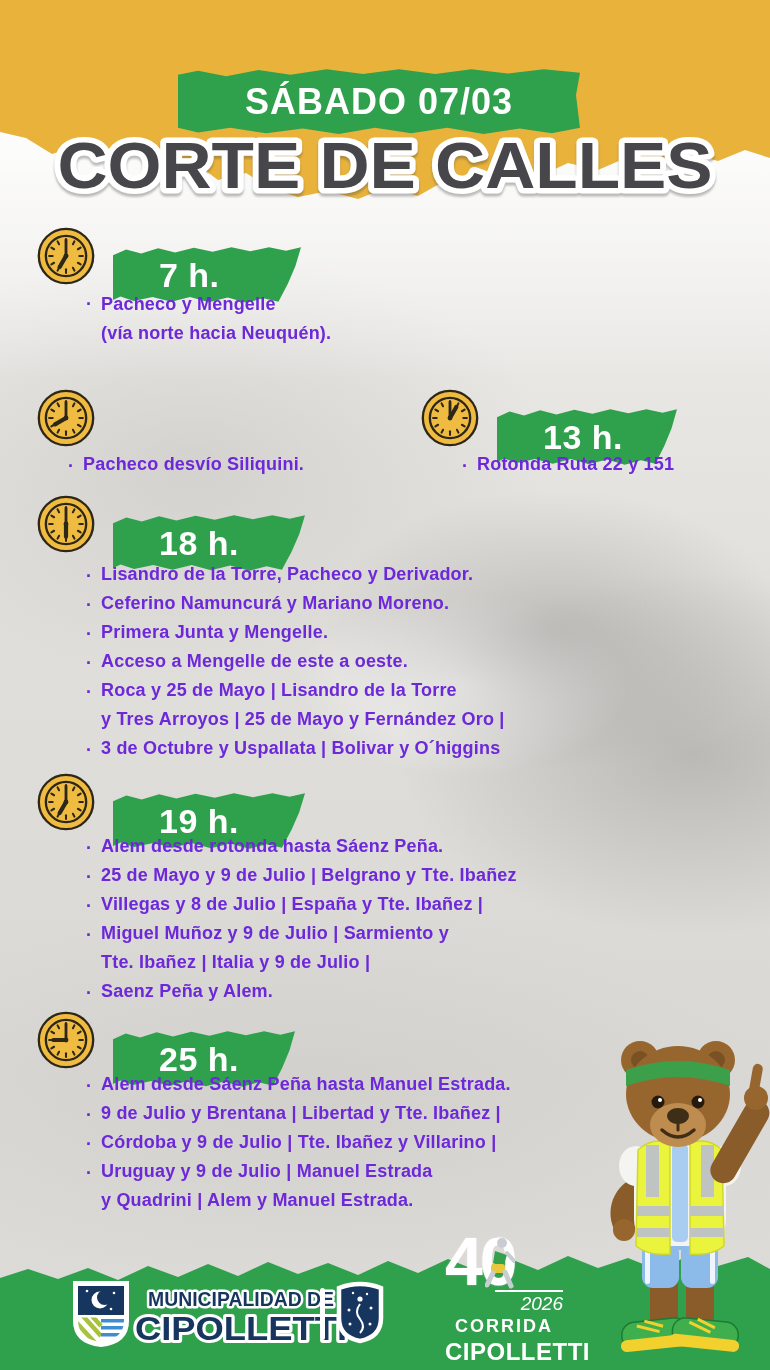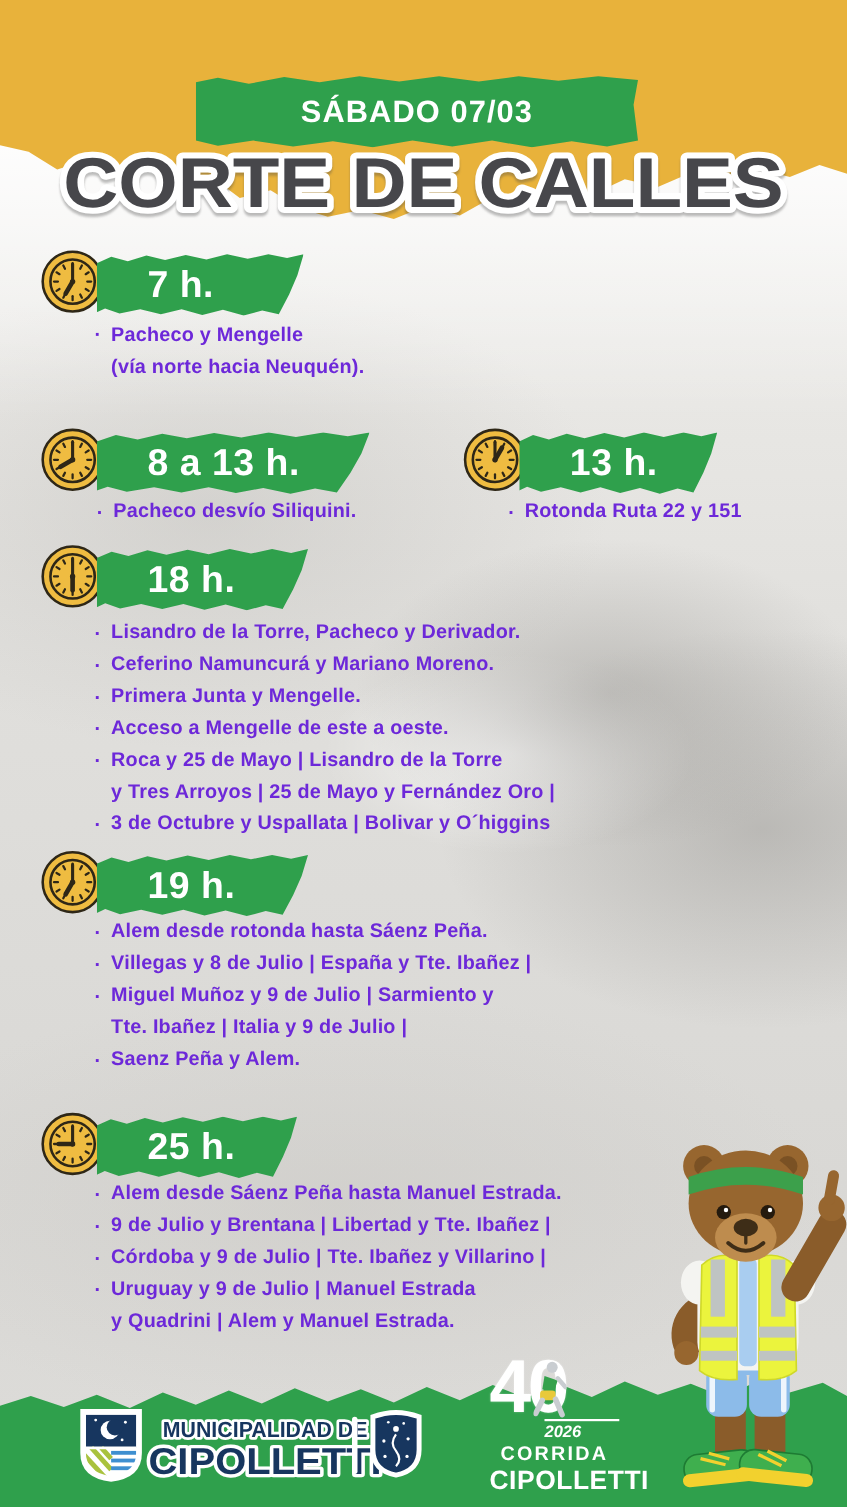--- a/index.html
+++ b/index.html
@@ -17,34 +17,34 @@
       linear-gradient(#f6f5f3 0%, #ecebe8 18%, #e0dfdc 45%, #d9d8d5 78%, #dddcd9 100%);
   }
   .bg-fade-top{position:absolute;left:0;top:120px;width:100%;height:260px;z-index:0;
     background:linear-gradient(rgba(255,255,255,.92), rgba(255,255,255,0));}
 
   
   .yellow-band{position:absolute;left:0;top:0;z-index:1;}
   .date-banner{position:absolute;left:178px;top:68px;width:402px;height:68px;z-index:3;
     background:#2FA04C;display:flex;align-items:center;justify-content:center;
     clip-path:polygon(0% 10%,5% 4%,12% 12%,20% 3%,28% 10%,37% 2%,46% 9%,55% 2%,64% 9%,73% 2%,82% 8%,91% 2%,100% 7%,99% 40%,100% 88%,93% 96%,85% 89%,76% 97%,67% 88%,58% 96%,49% 88%,40% 97%,31% 89%,22% 96%,13% 88%,5% 95%,0% 88%);}
-  .date-banner span{color:#fff;font-size:28px;font-weight:700;letter-spacing:1px;text-align:right;}
+  .date-banner span{color:#fff;font-size:36px;font-weight:700;letter-spacing:1px;text-align:right;}
   .title-svg{position:absolute;left:0;top:118px;z-index:3;}
   .title-text{font-family:"Liberation Sans",sans-serif;font-weight:700;font-size:64px;
     fill:#47474B;stroke:#ffffff;stroke-width:11px;paint-order:stroke;stroke-linejoin:round;
     filter:drop-shadow(0 3px 1px rgba(70,70,70,.35));}
 
   
   .timeblock{position:absolute;z-index:2;}
   .clock{position:absolute;left:0;width:60px;height:60px;}
   .hand{stroke:#2E2717;stroke-linecap:round;}
   .hand-h{stroke-width:4.5;} .hand-m{stroke-width:3;}
-  .time-banner{position:absolute;top:8px;height:58px;background:#2FA04C;
+  .time-banner{position:absolute;top:24px;height:58px;background:#2FA04C;
     display:flex;align-items:center;padding-left:46px;box-sizing:border-box;
-    clip-path:polygon(0% 16%,7% 6%,15% 13%,24% 4%,33% 11%,43% 3%,53% 10%,63% 2%,73% 9%,83% 2%,92% 8%,100% 2%,97% 35%,93% 65%,88% 96%,80% 90%,71% 98%,61% 89%,51% 97%,41% 88%,31% 96%,21% 88%,11% 95%,4% 87%,0% 93%);}
+    clip-path:polygon(0% 16%,7% 6%,15% 13%,24% 4%,33% 11%,43% 3%,53% 10%,63% 2%,73% 9%,83% 2%,92% 8%,100% 2%,97% 35%,93% 65%,88% 96%,80% 90%,71% 98%,61% 89%,51% 97%,41% 88%,31% 96%,21% 88%,11% 95%,4% 87%,0% 93%);margin-left:25px;}
   .time-banner span{color:#fff;font-size:34px;font-weight:700;letter-spacing:.5px;}
   .streets{position:absolute;list-style:none;margin:0;padding:0;}
   .streets li{position:relative;padding-left:15px;color:#6d28d9;font-size:18px;font-weight:700;
     line-height:29px;letter-spacing:.2px;white-space:pre-line;}
   .streets li::before{content:".";position:absolute;left:0;top:-3px;}
   .streets.middot li::before{content:"\00B7";top:0;}
 
   
   .footer-band{position:absolute;left:0;top:1245px;z-index:2;}
   .muni-logo{position:absolute;left:70px;top:1278px;z-index:3;}
@@ -53,22 +53,22 @@
     stroke:#fff;stroke-width:5px;paint-order:stroke;stroke-linejoin:round;text-anchor:middle;}
   .muni2{font-family:"Liberation Sans",sans-serif;font-weight:700;font-size:34px;fill:#17365F;
     stroke:#fff;stroke-width:6px;paint-order:stroke;stroke-linejoin:round;text-anchor:middle;}
   .muni-divider{position:absolute;left:320px;top:1288px;width:5px;height:52px;background:#fff;border-radius:3px;z-index:3;}
   .crest-logo{position:absolute;left:334px;top:1280px;z-index:3;}
 
   .race-logo{position:absolute;left:445px;top:1234px;width:118px;z-index:3;color:#fff;}
   .race-num{position:relative;font-size:68px;font-weight:700;letter-spacing:-3px;line-height:.82;
     text-shadow:0 0 2px rgba(255,255,255,.4);}
   .race-runner{position:absolute;left:40px;top:3px;}
-  .race-year{border-top:2px solid #fff;margin-left:50px;padding-top:1px;text-align:left;
-    font-style:italic;font-weight:700;font-size:15px;}
+  .race-year{border-top:2px solid #fff;margin-left:50px;padding-top:1px;text-align:right;
+    font-style:italic;font-weight:400;font-size:19px;}
   .race-w1{text-align:center;font-weight:700;font-size:18px;letter-spacing:2px;margin-top:1px;}
   .race-w2{font-weight:700;font-size:24px;letter-spacing:.5px;margin-top:1px;}
 
   .mascot{position:absolute;left:586px;top:1024px;z-index:4;}
 </style>
 </head>
 <body>
 
 <div class="poster">
 
@@ -136,24 +136,21 @@
     <svg class="clock" style="top:4px" viewBox="0 0 64 64">
       <use href="#clockface"></use>
       <g transform="rotate(240 32 32)">
           <line class="hand hand-h" x1="32" y1="32" x2="32" y2="18.5"></line>
         </g>
       <g>
           <line class="hand hand-m" x1="32" y1="32" x2="32" y2="15"></line>
         </g>
       <circle cx="32" cy="32" r="2.6" fill="#2E2717"></circle>
     </svg>
-    <div class="time-banner" style="left:52px;width:248px">
-      <span>8 a 13 h.</span>
-    </div>
-    <ul class="streets" style="left:52px;top:66px;width:330px">
+    <ul class="streets" style="left:32px;top:66px;width:330px">
         <li>Pacheco desvío Siliquini.</li>
       </ul>
   </section>
 
   <section class="timeblock" style="left:420px;top:384px;width:345px;height:110px">
     <svg class="clock" style="top:4px" viewBox="0 0 64 64">
       <use href="#clockface"></use>
       <g transform="rotate(30 32 32)">
           <line class="hand hand-h" x1="32" y1="32" x2="32" y2="18.5"></line>
         </g>
@@ -204,20 +201,21 @@
       <g>
           <line class="hand hand-m" x1="32" y1="32" x2="32" y2="15"></line>
         </g>
       <circle cx="32" cy="32" r="2.6" fill="#2E2717"></circle>
     </svg>
     <div class="time-banner" style="left:52px;width:192px">
       <span>19 h.</span>
     </div>
     <ul class="streets" style="left:50px;top:64px;width:640px">
         <li>Alem desde rotonda hasta Sáenz Peña.</li>
+        <li>25 de Mayo y 9 de Julio | Belgrano y Tte. Ibañez</li>
         <li>Villegas y 8 de Julio | España y Tte. Ibañez |</li>
         <li>Miguel Muñoz y 9 de Julio | Sarmiento y
 Tte. Ibañez | Italia y 9 de Julio |</li>
         <li>Saenz Peña y Alem.</li>
       </ul>
   </section>
 
   <section class="timeblock" style="left:36px;top:1006px;width:700px;height:215px">
     <svg class="clock" style="top:4px" viewBox="0 0 64 64">
       <use href="#clockface"></use>

